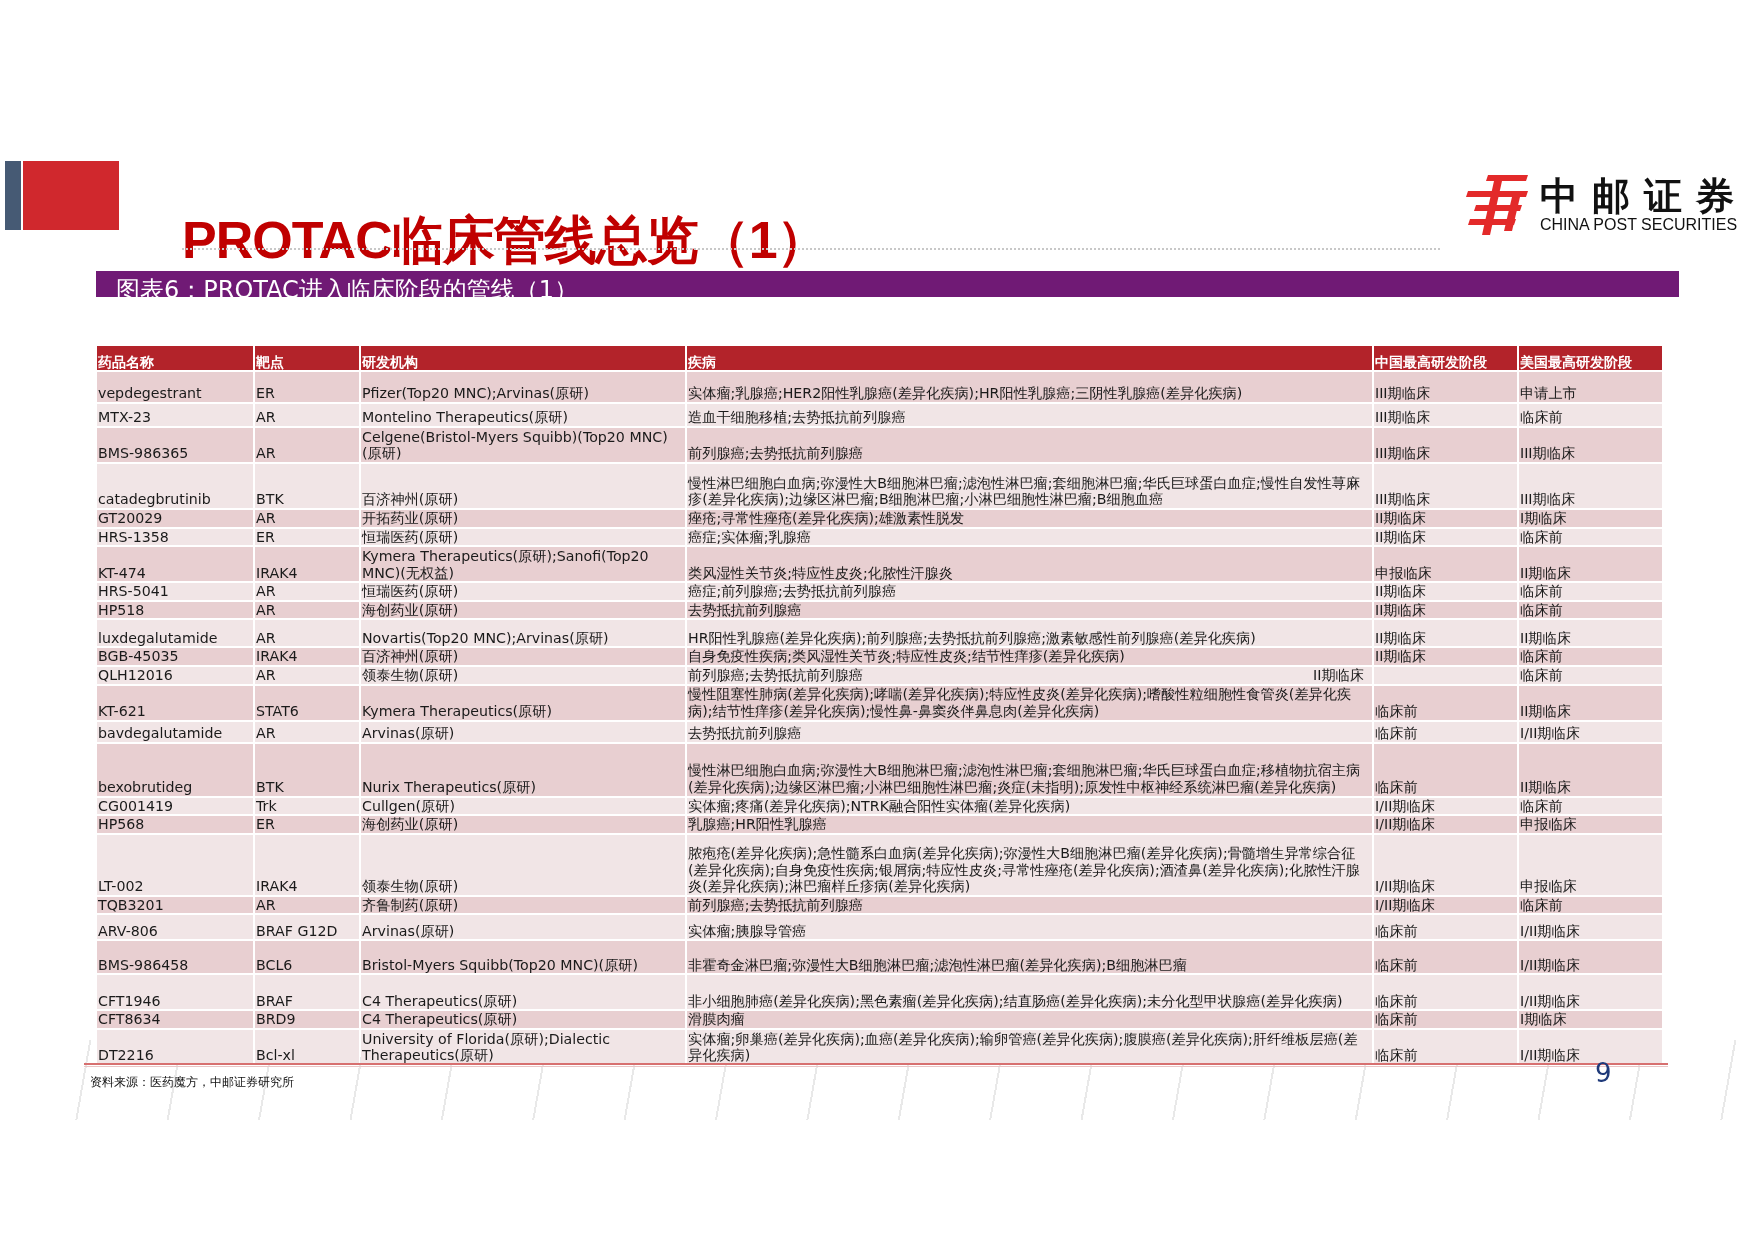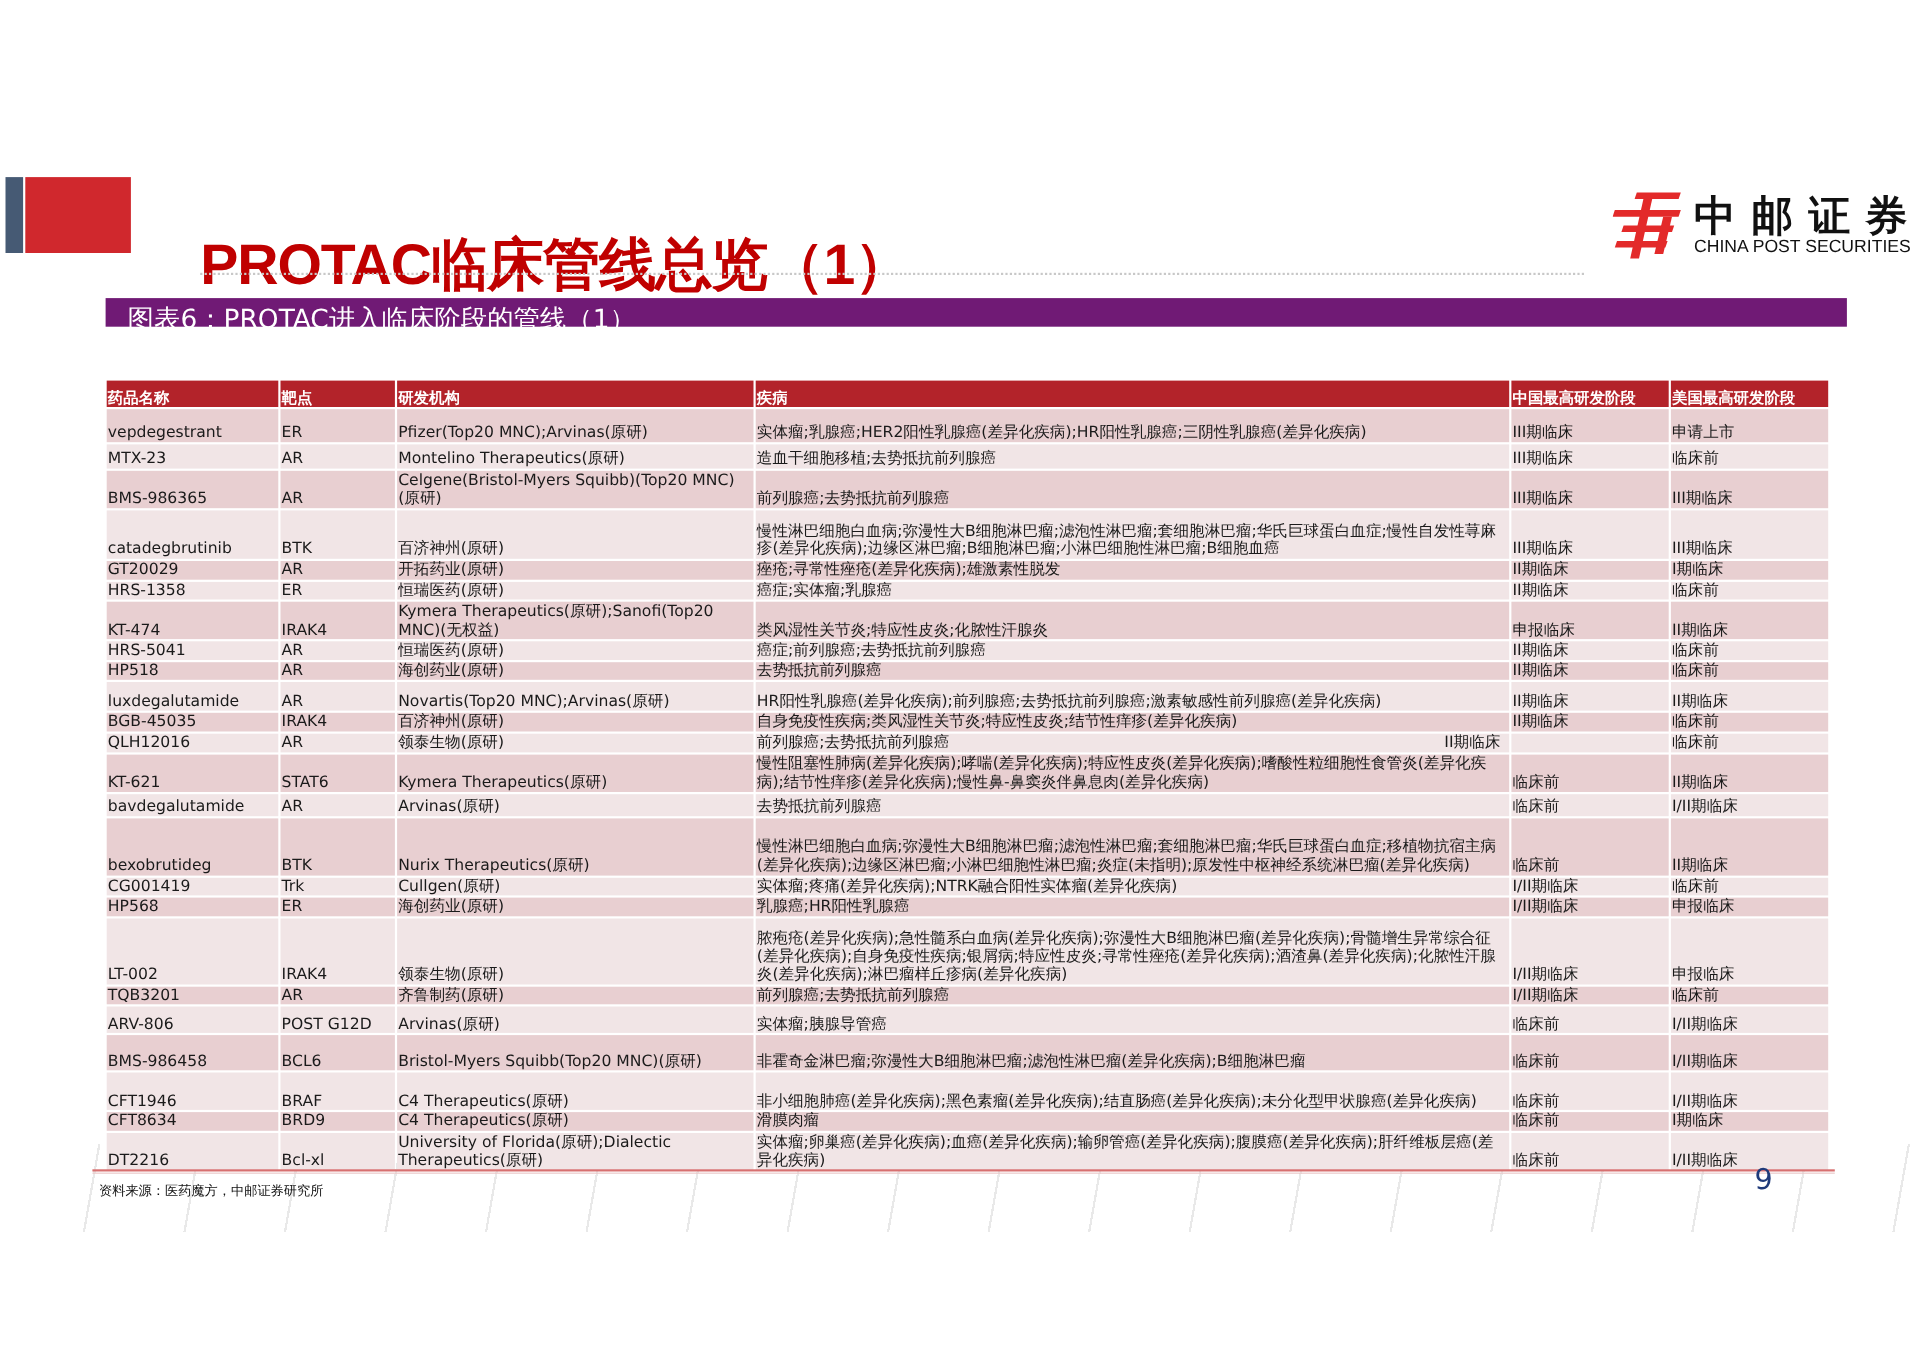--- a/index.html
+++ b/index.html
@@ -254,21 +254,21 @@
     <tr class="odd" style="height:16px">
       <td>TQB3201</td>
       <td>AR</td>
       <td>齐鲁制药(原研)</td>
       <td>前列腺癌;去势抵抗前列腺癌</td>
       <td>I/II期临床</td>
       <td>临床前</td>
     </tr>
     <tr class="even" style="height:24px">
       <td>ARV-806</td>
-      <td>POST G12D</td>
+      <td>BRAF G12D</td>
       <td>Arvinas(原研)</td>
       <td>实体瘤;胰腺导管癌</td>
       <td>临床前</td>
       <td>I/II期临床</td>
     </tr>
     <tr class="odd" style="height:32px">
       <td>BMS-986458</td>
       <td>BCL6</td>
       <td>Bristol-Myers Squibb(Top20 MNC)(原研)</td>
       <td>非霍奇金淋巴瘤;弥漫性大B细胞淋巴瘤;滤泡性淋巴瘤(差异化疾病);B细胞淋巴瘤</td>

